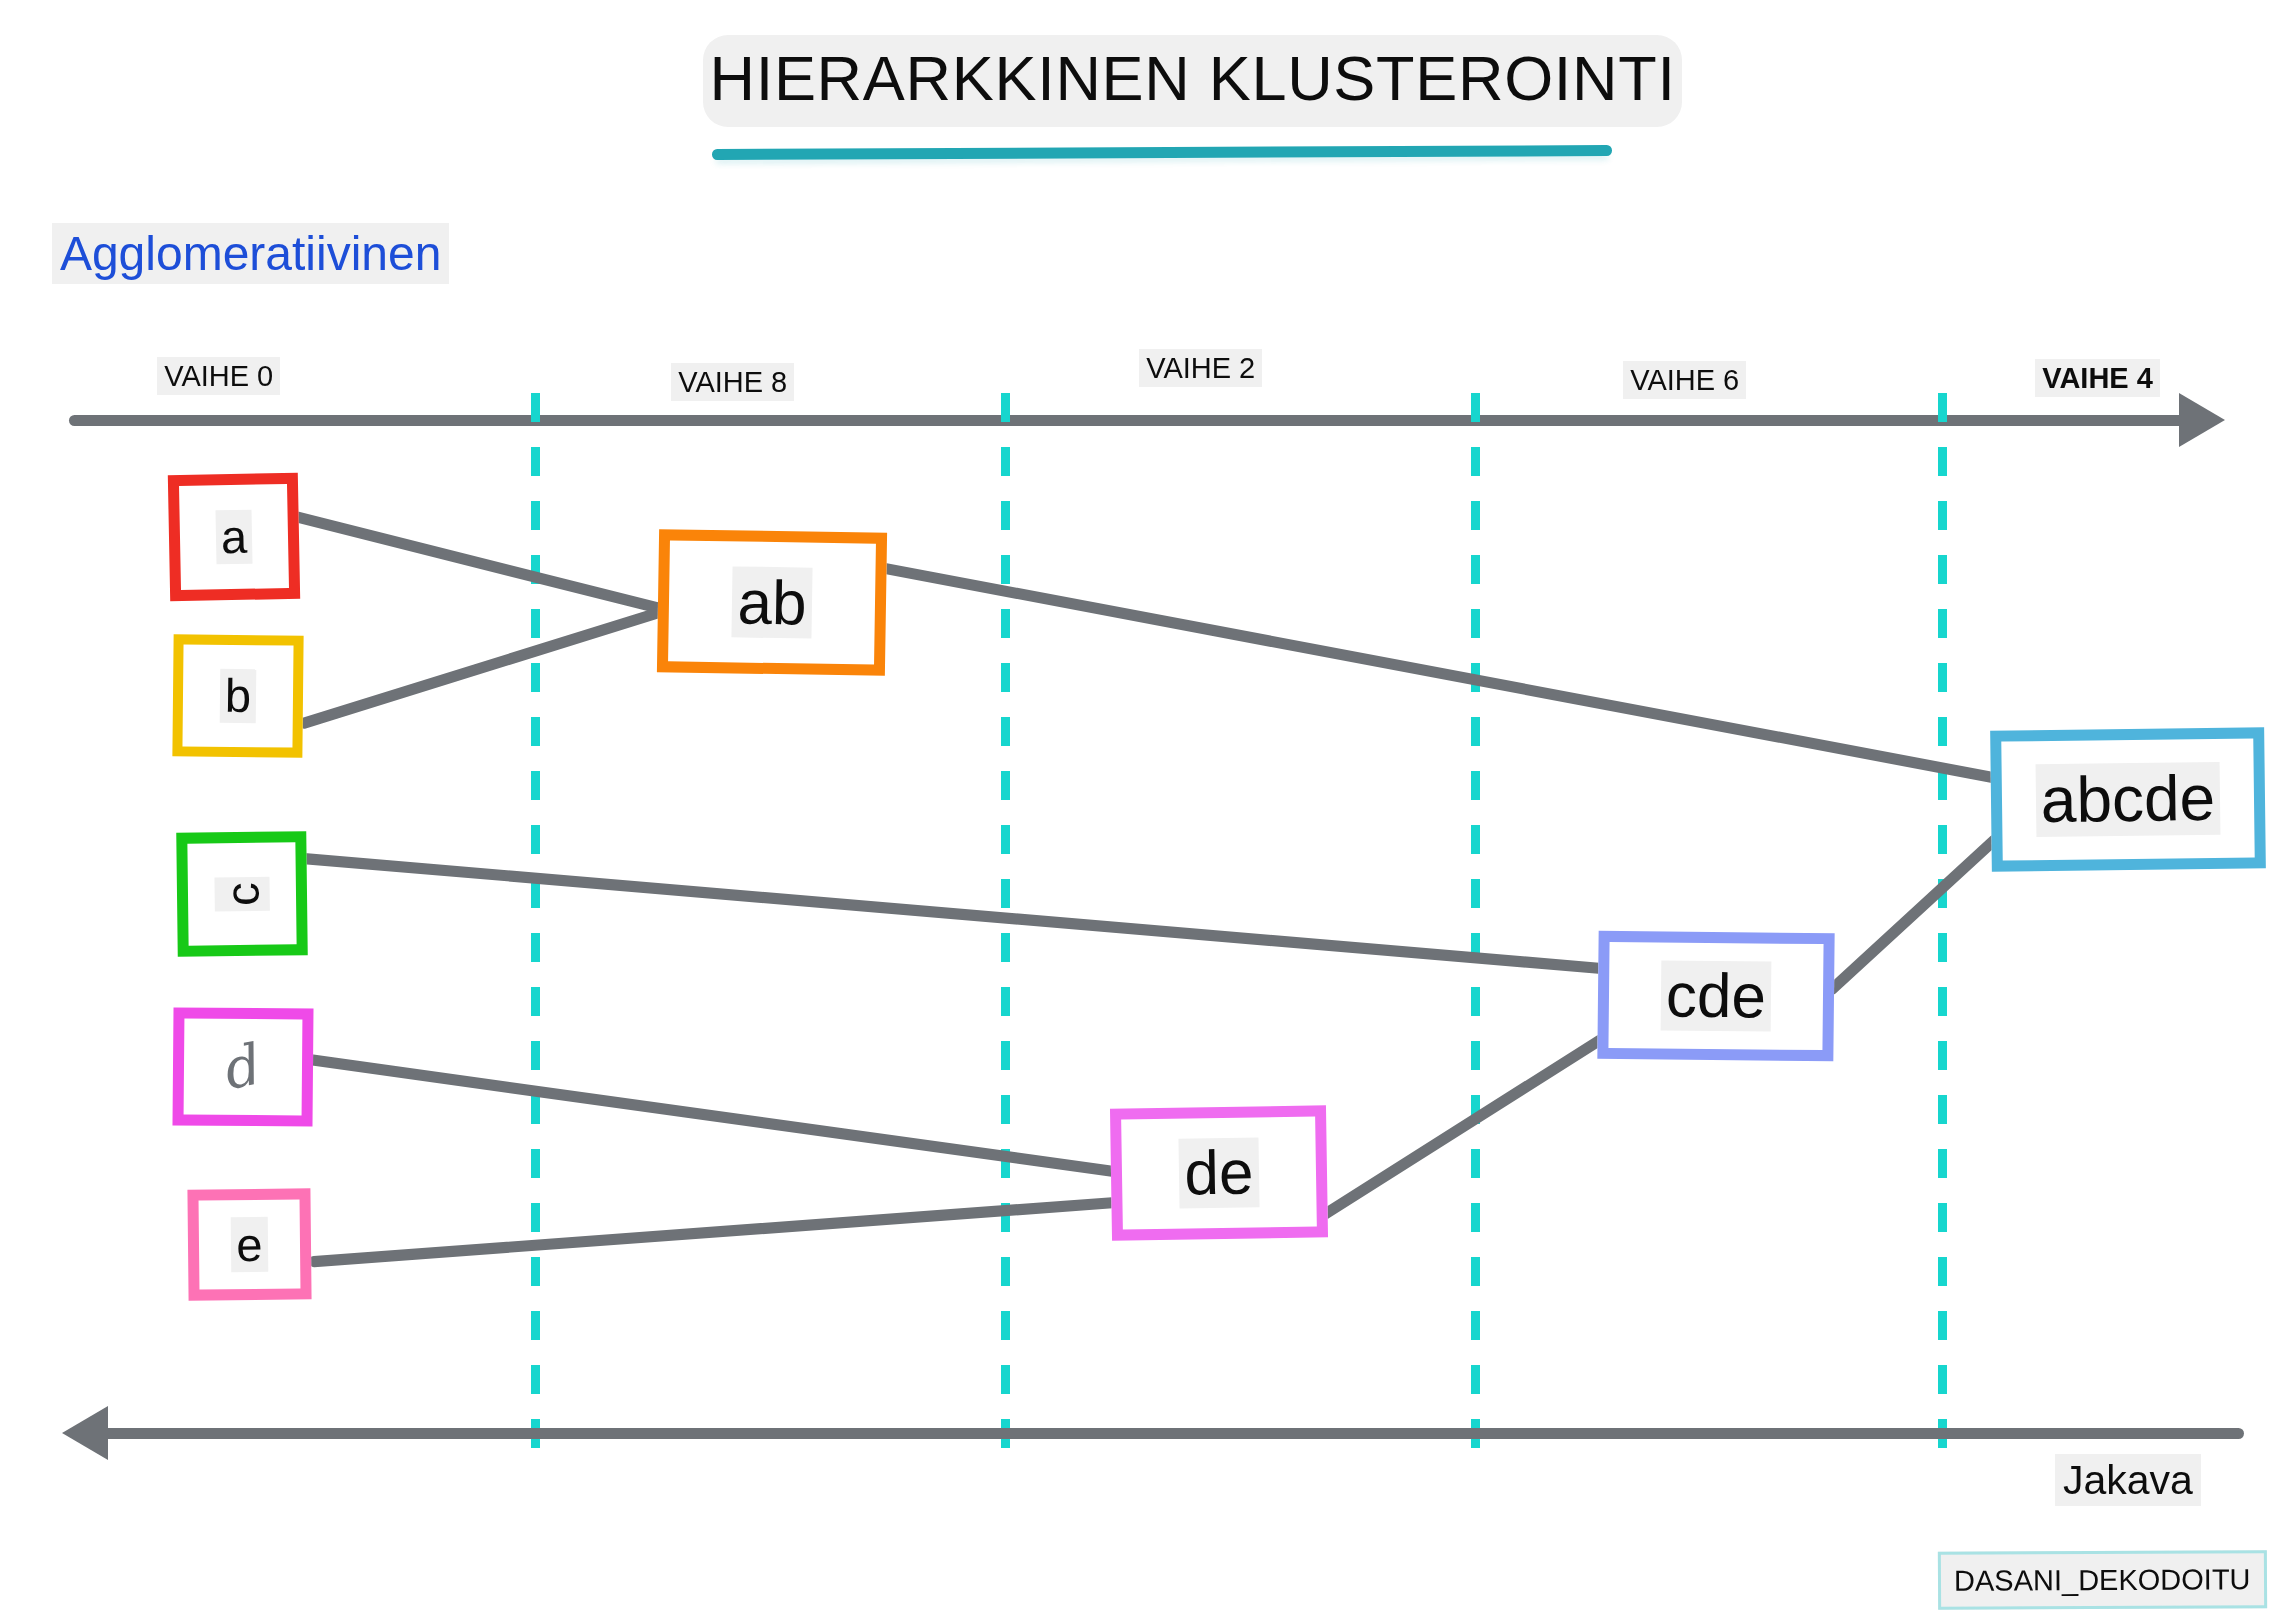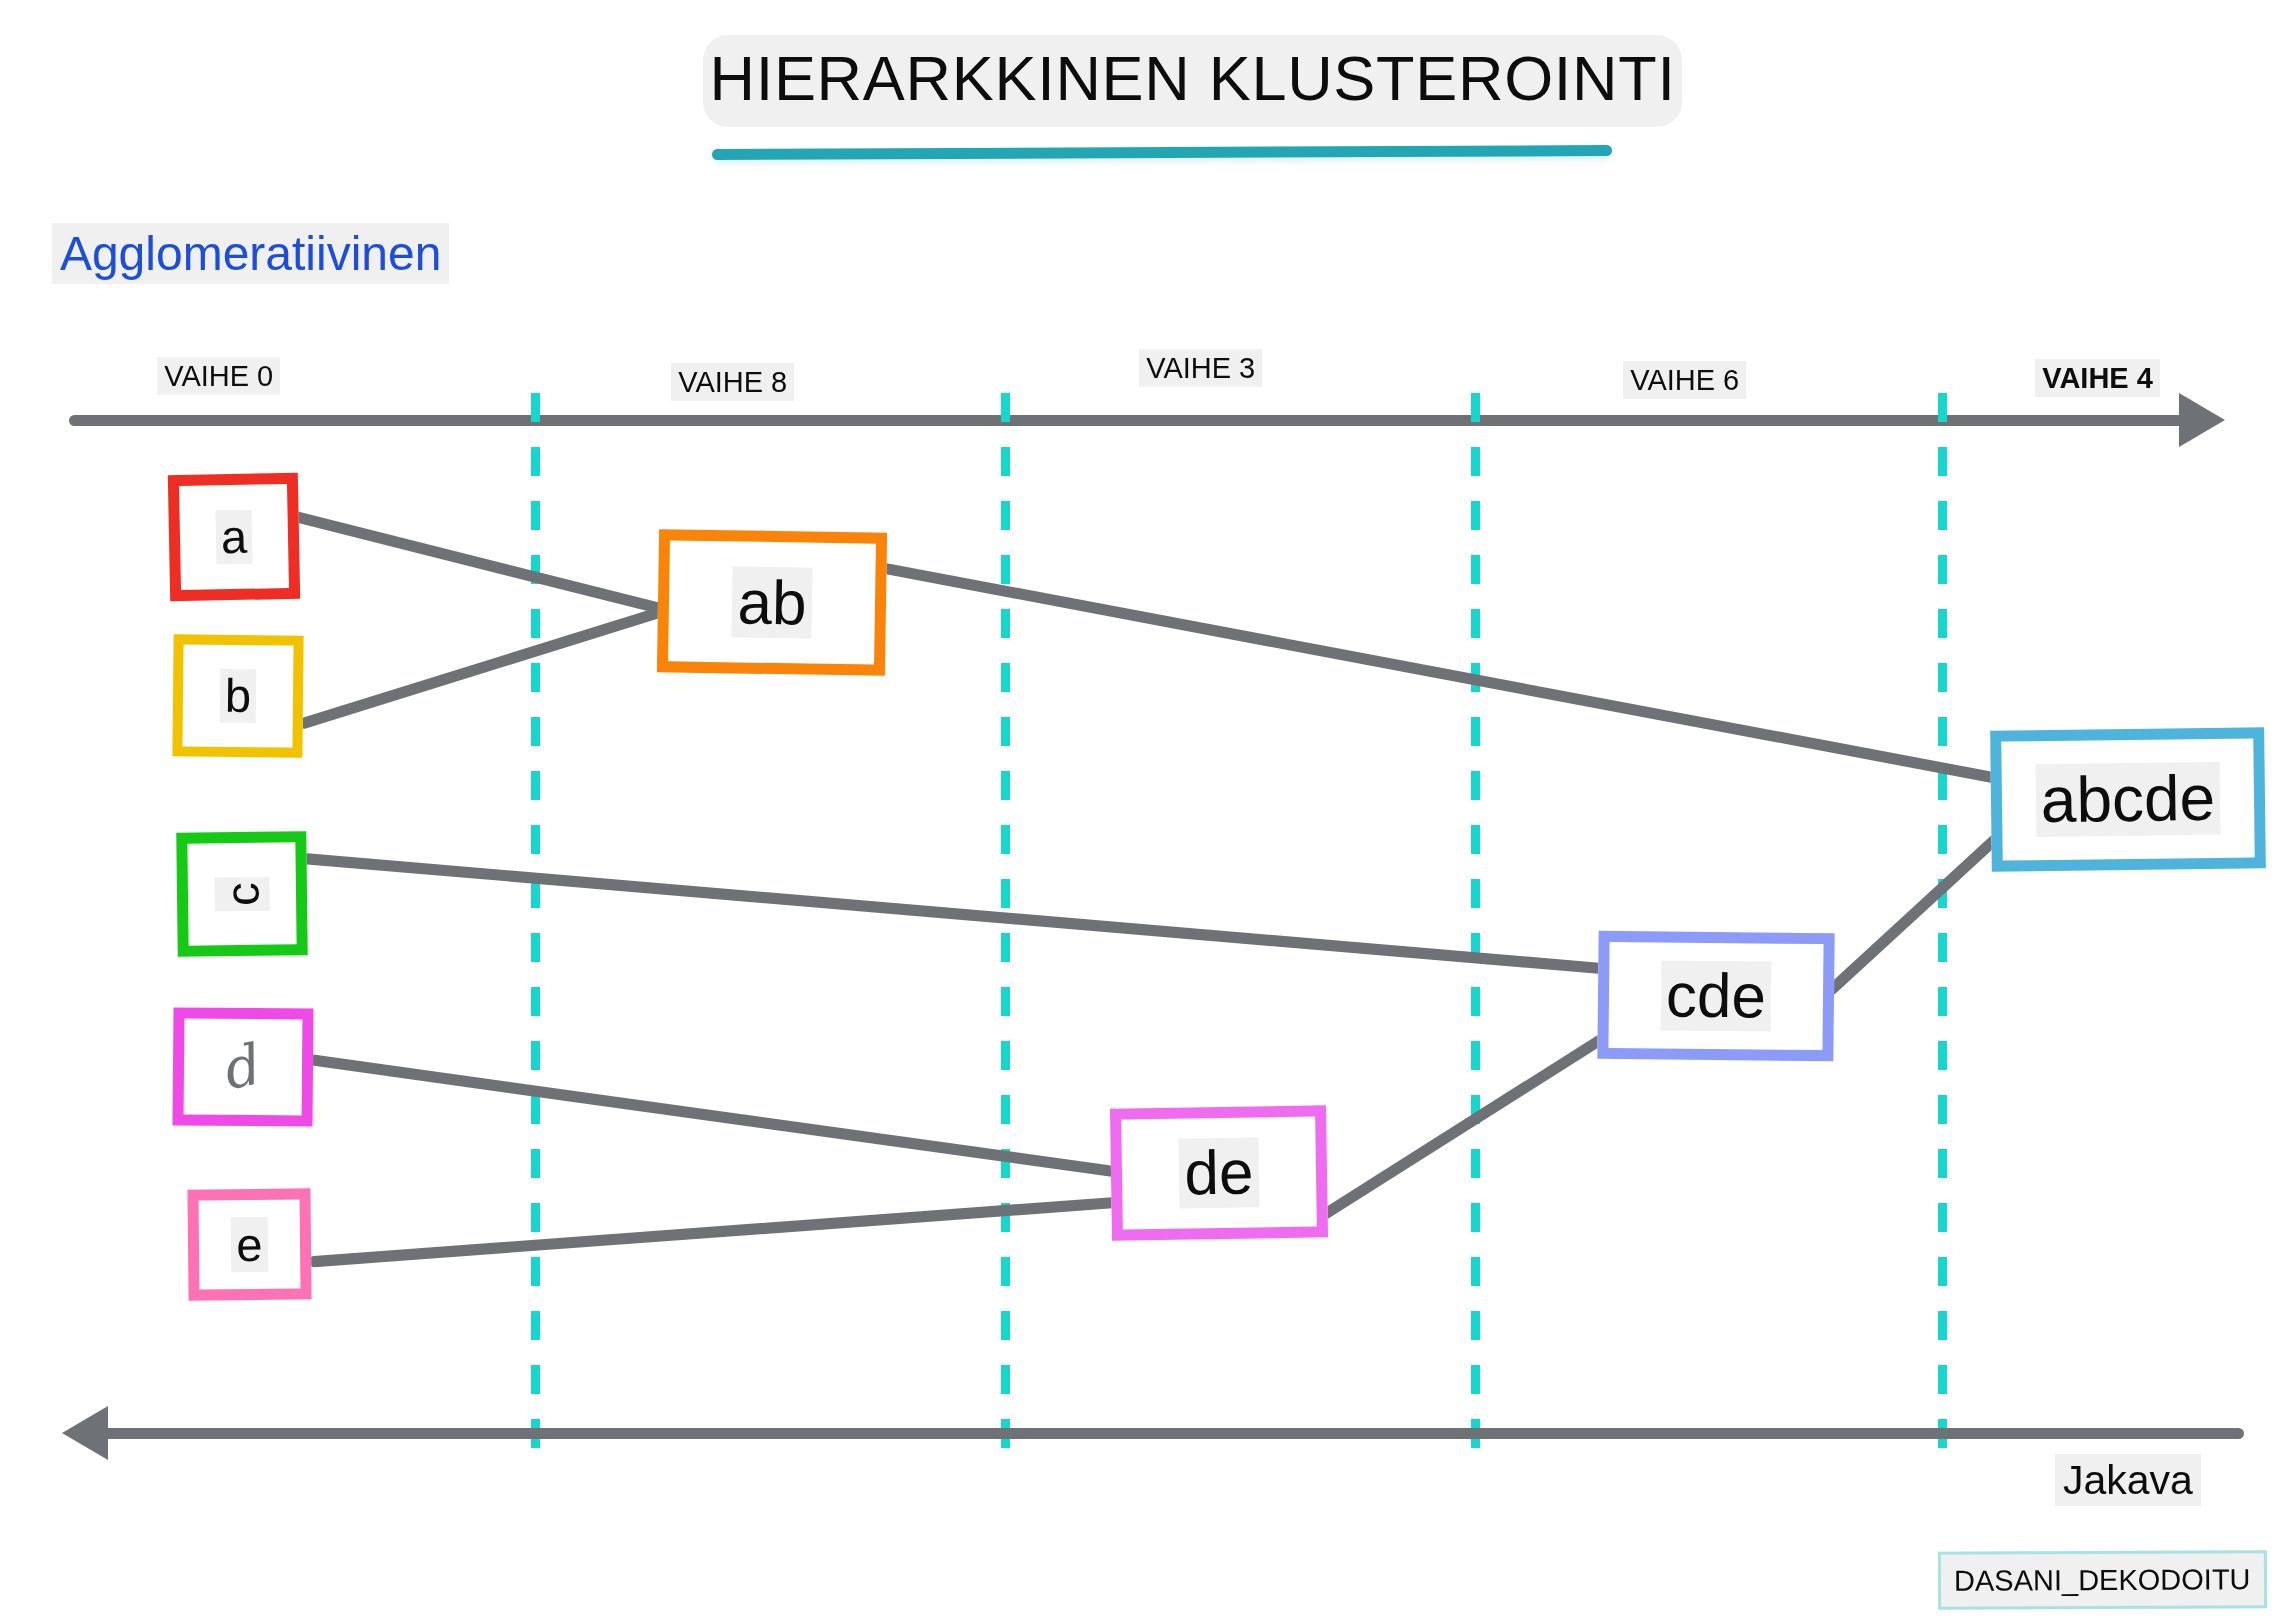--- a/index.html
+++ b/index.html
@@ -281,21 +281,21 @@
   <div id="title-underline"></div>
 </div>
 
 <div id="agglomerative-label"><span class="hl">Agglomeratiivinen</span></div>
 
 <div class="axis-line" id="axis-top"></div>
 <div class="arrow-head" id="arrow-right"></div>
 
 <div class="stage-label" style="left:157px;  top:357px;border-radius:8px;"><span class="hl">VAIHE 0</span></div>
 <div class="stage-label" style="left:671px; top:363px;"><span class="hl">VAIHE 8</span></div>
-<div class="stage-label" style="left:1139px; top:349px;"><span class="hl">VAIHE 3</span></div>
+<div class="stage-label" style="left:1139px; top:349px;"><span class="hl">VAIHE 2</span></div>
 <div class="stage-label" style="left:1623px; top:361px;"><span class="hl">VAIHE 6</span></div>
 <div class="stage-label" style="left:2035px; top:359px;font-weight:bold;"><span class="hl">VAIHE 4</span></div>
 
 <div class="sep" style="left:531px;"></div>
 <div class="sep" style="left:1001px;"></div>
 <div class="sep" style="left:1471px;"></div>
 <div class="sep" style="left:1938px;"></div>
 
 <svg id="connectors" viewBox="0 0 3508 2480">
   <line x1="455" y1="790" x2="1010" y2="930"></line>

